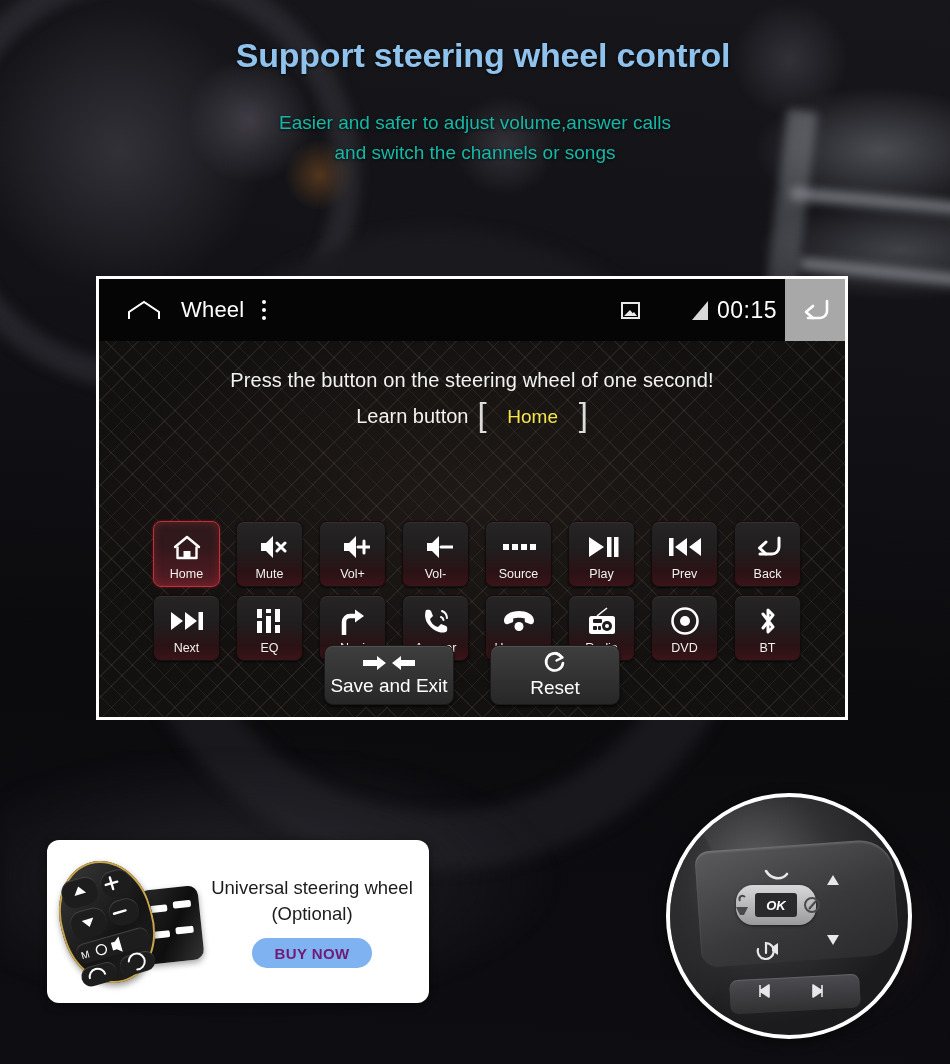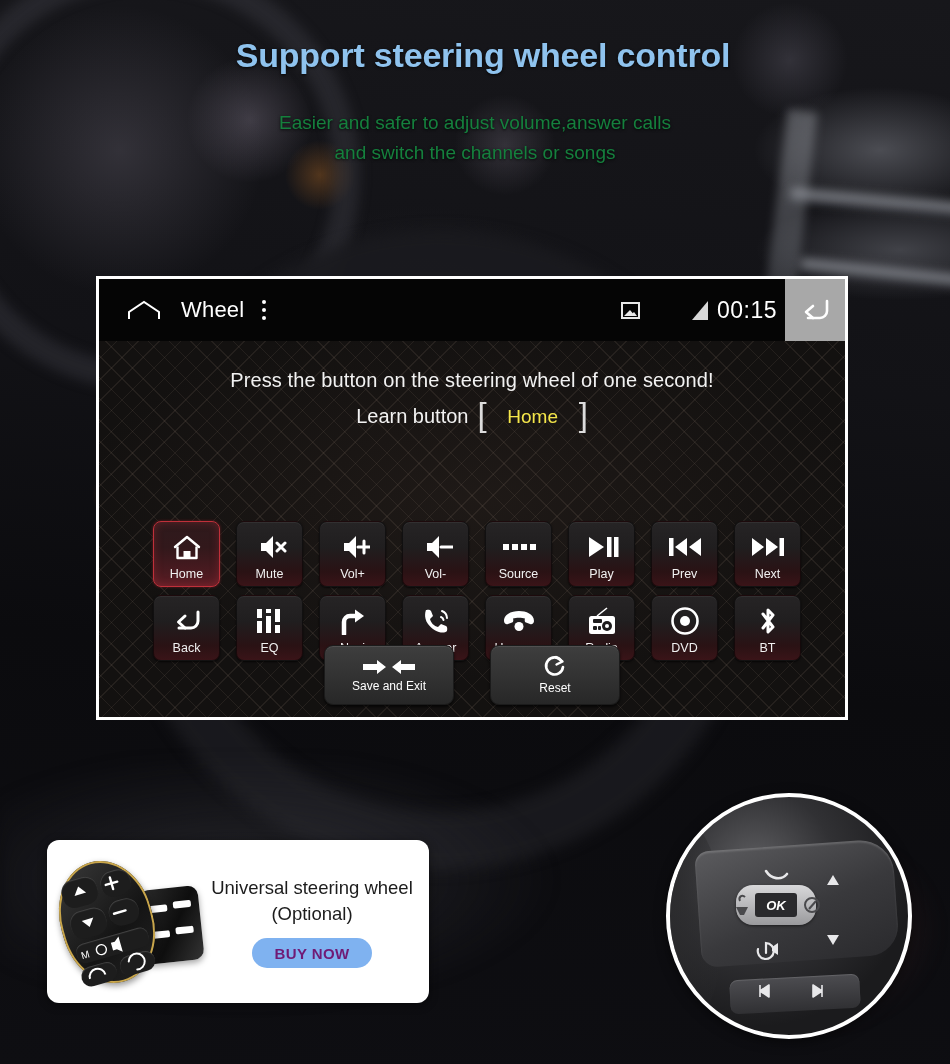--- a/index.html
+++ b/index.html
@@ -71,21 +71,21 @@
     position: absolute; left: 8px; top: 36px; width: 950px;
     text-align: center;
     font-size: 34px; font-weight: bold;
     color: #8fc3ee;
     letter-spacing: -0.2px;
     text-shadow: 0 1px 3px rgba(0,0,0,0.8);
   }
   .subline {
     position: absolute; left: 0; top: 108px; width: 950px;
     text-align: center;
-    font-size: 19px; color: #15803d; line-height: 30px;
+    font-size: 19px; color: #14b8a6; line-height: 30px;
     text-shadow: 0 1px 3px rgba(0,0,0,0.8);
   }
 
   
   .device {
     position: absolute; left: 96px; top: 276px;
     width: 752px; height: 444px;
     border: 3px solid #ffffff;
     background: #000;
     overflow: hidden;
@@ -182,21 +182,21 @@
   }
   .abtn {
     width: 130px; height: 60px;
     border-radius: 9px;
     background: linear-gradient(180deg, #3e3e3e 0%, #343434 45%, #272727 100%);
     box-shadow: inset 0 1px 0 rgba(255,255,255,0.10), 0 2px 3px rgba(0,0,0,0.7);
     display: flex; flex-direction: column; align-items: center; justify-content: center;
     gap: 2px;
     border: 1px solid #1b1b1b;
   }
-  .abtn .alabel { color: #fff; font-size: 12px; }
+  .abtn .alabel { color: #fff; font-size: 19px; }
 
   
   .promo {
     position: absolute; left: 47px; top: 840px;
     width: 382px; height: 163px;
     background: #fff; border-radius: 12px;
     box-shadow: 0 2px 10px rgba(0,0,0,0.45);
     display: flex; align-items: center;
   }
   .promo-img { width: 150px; height: 140px; position: relative; flex: none; margin-left: 6px;}
@@ -399,37 +399,37 @@
               <rect x="1" y="2" width="4.5" height="18" fill="#fff"></rect>
               <path d="M19 2 L7 11 L19 20 Z" fill="#fff"></path>
               <path d="M33 2 L21 11 L33 20 Z" fill="#fff"></path>
             </svg>
           </span>
           <span class="glabel">Prev</span>
         </div>
 
         <div class="gbtn">
           <span class="gicon">
+            <svg width="32" height="26" viewBox="0 0 32 26">
+              <path d="M27 4 L27 13 A7 7 0 0 1 20 20 L8 20" fill="none" stroke="#fff" stroke-width="3" stroke-linecap="round"></path>
+              <path d="M14 14 L7.5 20 L14 26" fill="none" stroke="#fff" stroke-width="3" stroke-linecap="round" stroke-linejoin="round" transform="translate(0,-6)"></path>
+            </svg>
+          </span>
+          <span class="glabel">Back</span>
+        </div>
+
+        <div class="gbtn">
+          <span class="gicon">
             <svg width="34" height="22" viewBox="0 0 34 22">
               <path d="M1 2 L13 11 L1 20 Z" fill="#fff"></path>
               <path d="M15 2 L27 11 L15 20 Z" fill="#fff"></path>
               <rect x="28.5" y="2" width="4.5" height="18" fill="#fff"></rect>
             </svg>
           </span>
           <span class="glabel">Next</span>
-        </div>
-
-        <div class="gbtn">
-          <span class="gicon">
-            <svg width="32" height="26" viewBox="0 0 32 26">
-              <path d="M27 4 L27 13 A7 7 0 0 1 20 20 L8 20" fill="none" stroke="#fff" stroke-width="3" stroke-linecap="round"></path>
-              <path d="M14 14 L7.5 20 L14 26" fill="none" stroke="#fff" stroke-width="3" stroke-linecap="round" stroke-linejoin="round" transform="translate(0,-6)"></path>
-            </svg>
-          </span>
-          <span class="glabel">Back</span>
         </div>
 
         <div class="gbtn">
           <span class="gicon">
             <svg width="28" height="26" viewBox="0 0 28 26">
               <rect x="1" y="1" width="5" height="9" fill="#fff"></rect>
               <rect x="1" y="13" width="5" height="12" fill="#fff"></rect>
               <rect x="10" y="1" width="5" height="4" fill="#fff"></rect>
               <rect x="10" y="8" width="5" height="17" fill="#fff"></rect>
               <rect x="19" y="1" width="5" height="13" fill="#fff"></rect>

